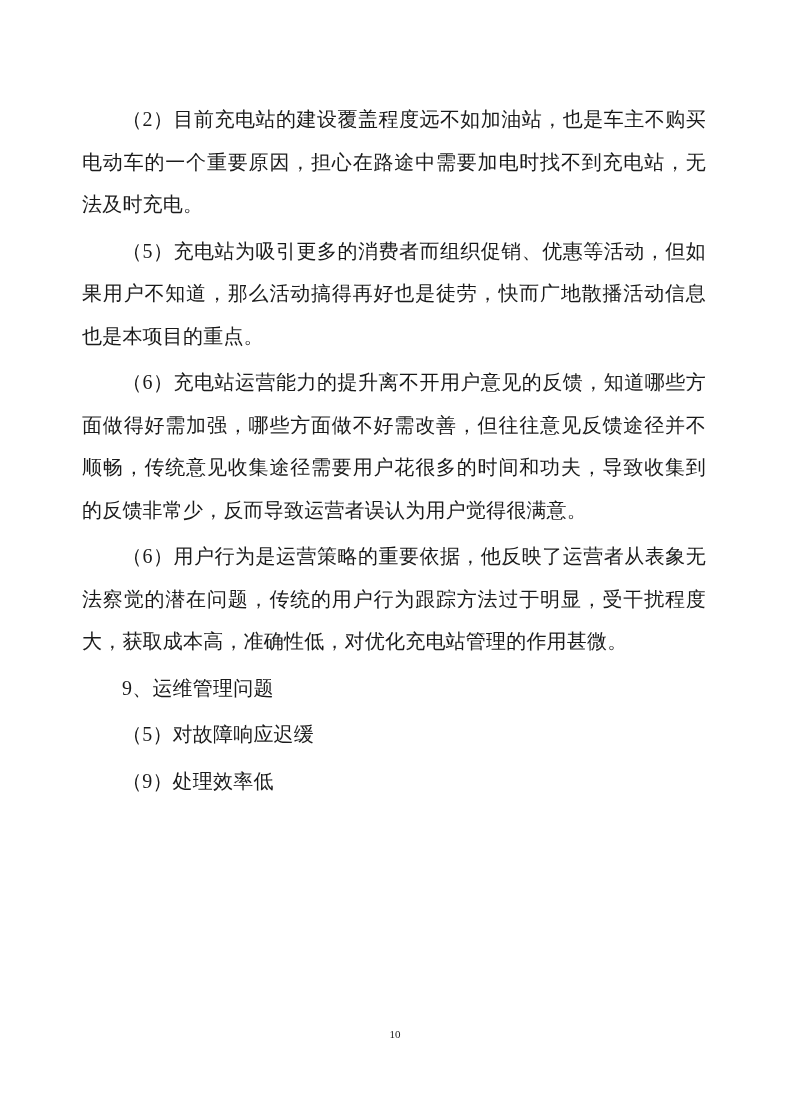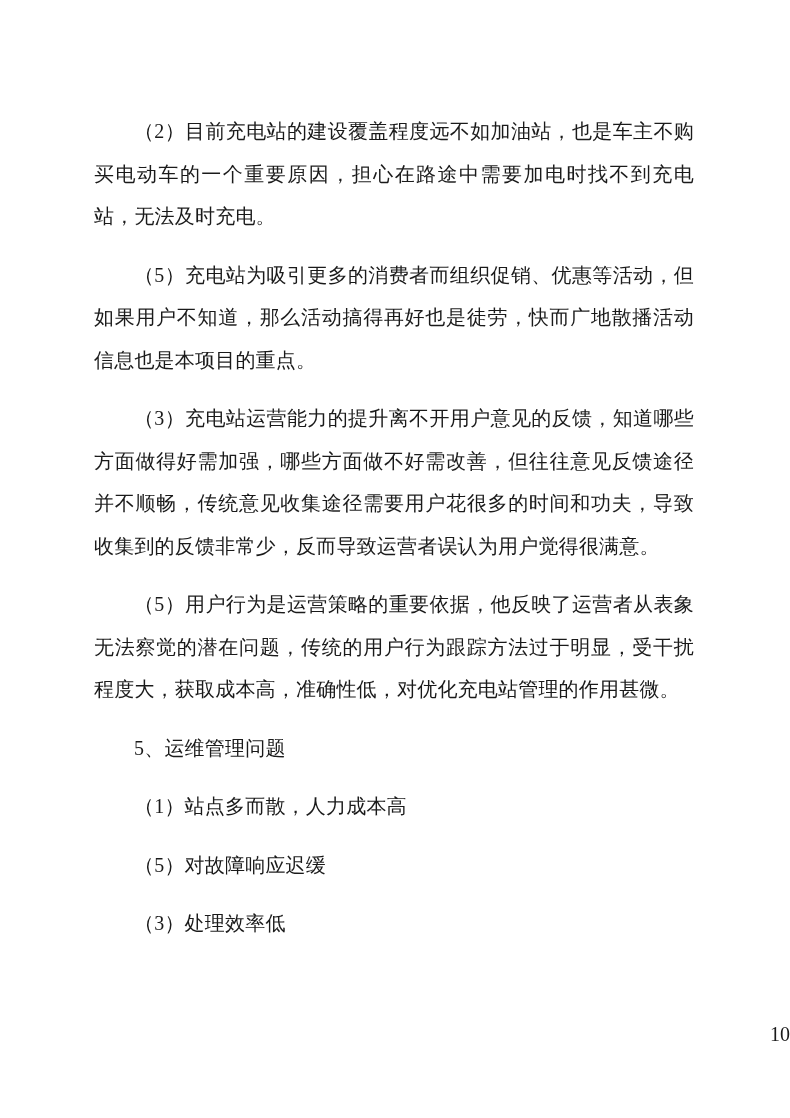--- a/index.html
+++ b/index.html
@@ -23,49 +23,48 @@
     height: 1118px;
     background: #ffffff;
   }
   .doc-body {
     position: absolute;
     left: 78px;
     top: 94px;
     width: 632px;
   }
   .para {
-    margin: 16px;
+    margin: 4px;
     padding: 0;
     font-size: 20px;
     line-height: 42.5px;
     text-align: justify;
     text-indent: 2em;
     letter-spacing: 0.2px;
     word-break: break-all;
     color: #1a1a1a;
   }
   .page-footer {
     position: absolute;
     left: 0;
     top: 1024px;
     width: 790px;
-    text-align: right;
-    font-size: 20px;
+    text-align: center;
+    font-size: 11px;
     line-height: 20px;
     color: #1a1a1a;
   }
 </style>
 </head>
 <body>
 
 <div class="page">
   <div class="doc-body">
     <p class="para">（2）目前充电站的建设覆盖程度远不如加油站，也是车主不购买电动车的一个重要原因，担心在路途中需要加电时找不到充电站，无法及时充电。</p>
     <p class="para">（5）充电站为吸引更多的消费者而组织促销、优惠等活动，但如果用户不知道，那么活动搞得再好也是徒劳，快而广地散播活动信息也是本项目的重点。</p>
-    <p class="para">（3）充电站运营能力的提升离不开用户意见的反馈，知道哪些方面做得好需加强，哪些方面做不好需改善，但往往意见反馈途径并不顺畅，传统意见收集途径需要用户花很多的时间和功夫，导致收集到的反馈非常少，反而导致运营者误认为用户觉得很满意。</p>
-    <p class="para">（5）用户行为是运营策略的重要依据，他反映了运营者从表象无法察觉的潜在问题，传统的用户行为跟踪方法过于明显，受干扰程度大，获取成本高，准确性低，对优化充电站管理的作用甚微。</p>
-    <p class="para">5、运维管理问题</p>
-    <p class="para">（1）站点多而散，人力成本高</p>
+    <p class="para">（6）充电站运营能力的提升离不开用户意见的反馈，知道哪些方面做得好需加强，哪些方面做不好需改善，但往往意见反馈途径并不顺畅，传统意见收集途径需要用户花很多的时间和功夫，导致收集到的反馈非常少，反而导致运营者误认为用户觉得很满意。</p>
+    <p class="para">（6）用户行为是运营策略的重要依据，他反映了运营者从表象无法察觉的潜在问题，传统的用户行为跟踪方法过于明显，受干扰程度大，获取成本高，准确性低，对优化充电站管理的作用甚微。</p>
+    <p class="para">9、运维管理问题</p>
     <p class="para">（5）对故障响应迟缓</p>
-    <p class="para">（3）处理效率低</p>
+    <p class="para">（9）处理效率低</p>
   </div>
   <div class="page-footer">10</div>
 </div>
 
 </body></html>

